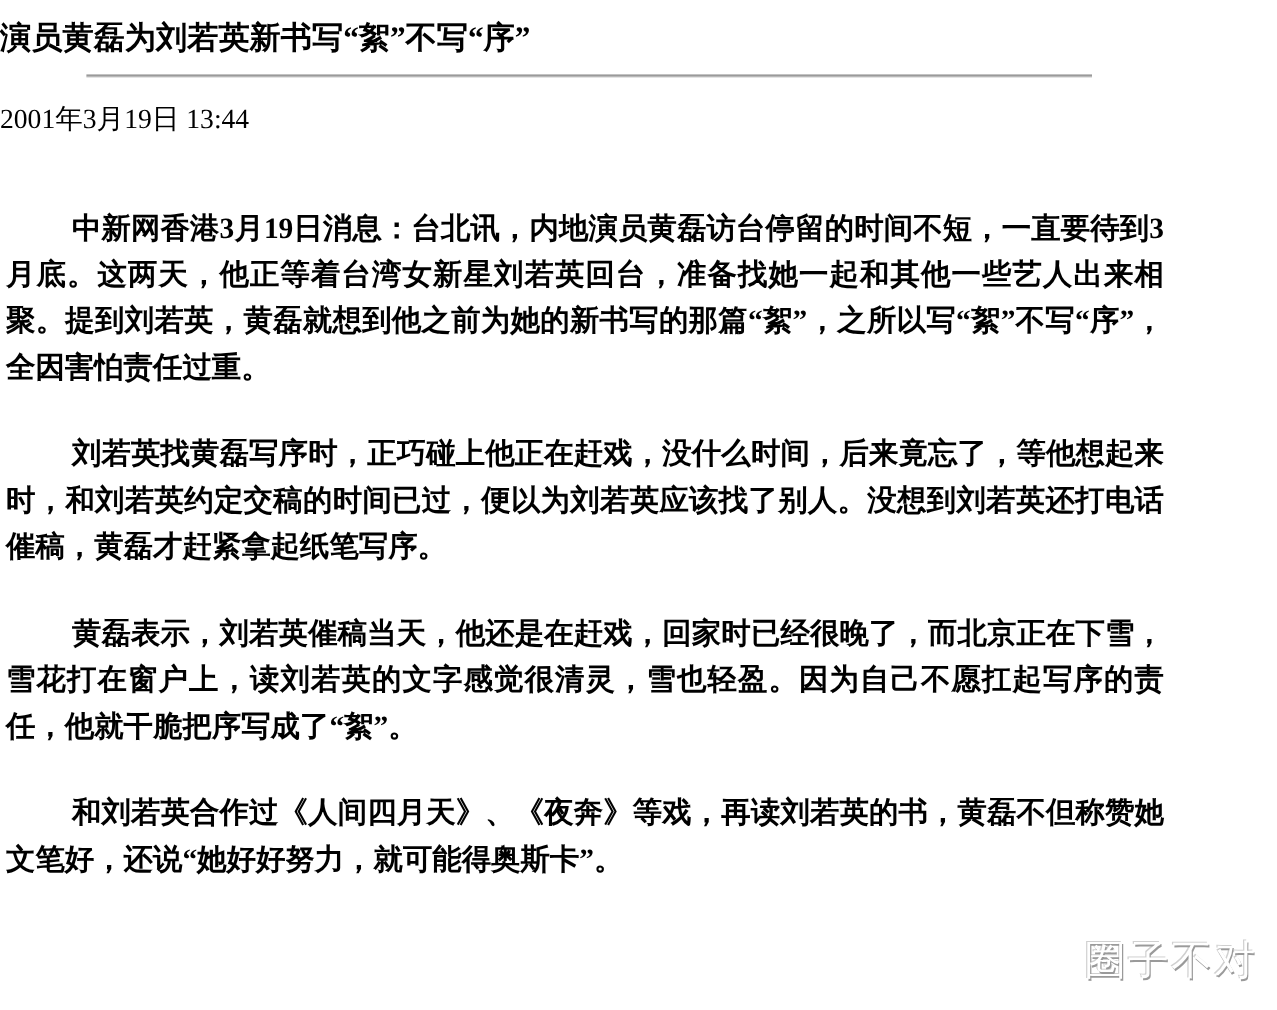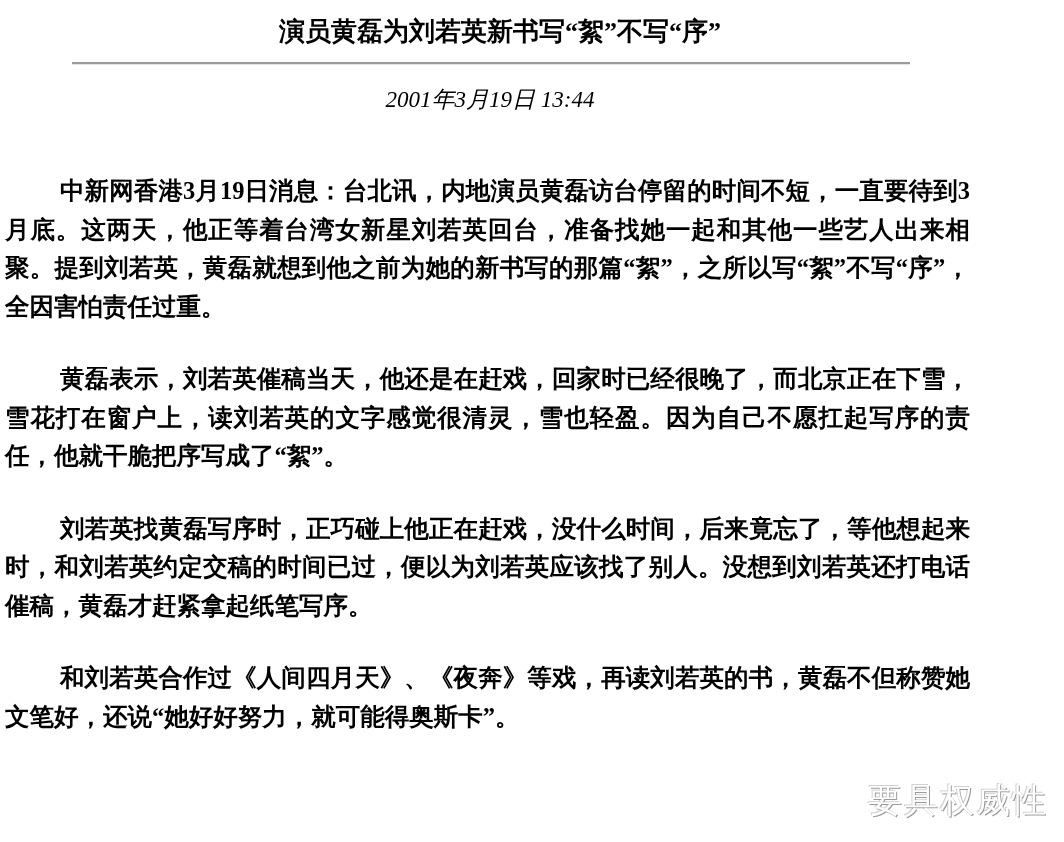--- a/index.html
+++ b/index.html
@@ -13,46 +13,44 @@
       position: relative;
       overflow: hidden;
       font-family: "Liberation Serif", "DejaVu Serif", serif;
       color: #000000;
     }
     .title {
       position: absolute;
       top: 14px;
       left: 0;
       width: 1000px;
-      text-align: center;
+      text-align: left;
       font-size: 26px;
       font-weight: bold;
       letter-spacing: 0px;
       line-height: 36px;
       white-space: nowrap;
     }
     .divider {
       position: absolute;
       top: 62px;
       left: 72px;
       width: 838px;
       height: 0;
       border-top: 2px solid #9a9a9a;
       border-bottom: 1px solid #e4e4e4;
     }
     .dateline {
       position: absolute;
       top: 84px;
       left: 0;
       width: 980px;
-      text-align: center;
       font-size: 23px;
       line-height: 32px;
       white-space: nowrap;
-      font-style: italic;
     }
     .article {
       position: absolute;
       top: 172px;
       left: 5px;
       width: 965px;
     }
     .para {
       margin: 0 0 34px 0;
       font-size: 24.5px;
@@ -75,18 +73,18 @@
   </style>
 </head>
 <body>
 
 <div class="title">演员黄磊为刘若英新书写“絮”不写“序”</div>
 <div class="divider"></div>
 <div class="dateline">2001年3月19日 13:44</div>
 
 <div class="article">
   <p class="para">中新网香港3月19日消息：台北讯，内地演员黄磊访台停留的时间不短，一直要待到3月底。这两天，他正等着台湾女新星刘若英回台，准备找她一起和其他一些艺人出来相聚。提到刘若英，黄磊就想到他之前为她的新书写的那篇“絮”，之所以写“絮”不写“序”，全因害怕责任过重。</p>
+  <p class="para">刘若英找黄磊写序时，正巧碰上他正在赶戏，没什么时间，后来竟忘了，等他想起来时，和刘若英约定交稿的时间已过，便以为刘若英应该找了别人。没想到刘若英还打电话催稿，黄磊才赶紧拿起纸笔写序。</p>
   <p class="para">黄磊表示，刘若英催稿当天，他还是在赶戏，回家时已经很晚了，而北京正在下雪，雪花打在窗户上，读刘若英的文字感觉很清灵，雪也轻盈。因为自己不愿扛起写序的责任，他就干脆把序写成了“絮”。</p>
-  <p class="para">刘若英找黄磊写序时，正巧碰上他正在赶戏，没什么时间，后来竟忘了，等他想起来时，和刘若英约定交稿的时间已过，便以为刘若英应该找了别人。没想到刘若英还打电话催稿，黄磊才赶紧拿起纸笔写序。</p>
   <p class="para">和刘若英合作过《人间四月天》、《夜奔》等戏，再读刘若英的书，黄磊不但称赞她文笔好，还说“她好好努力，就可能得奥斯卡”。</p>
 </div>
 
-<div class="watermark">要具权威性</div>
+<div class="watermark">圈子不对</div>
 
 </body></html>

